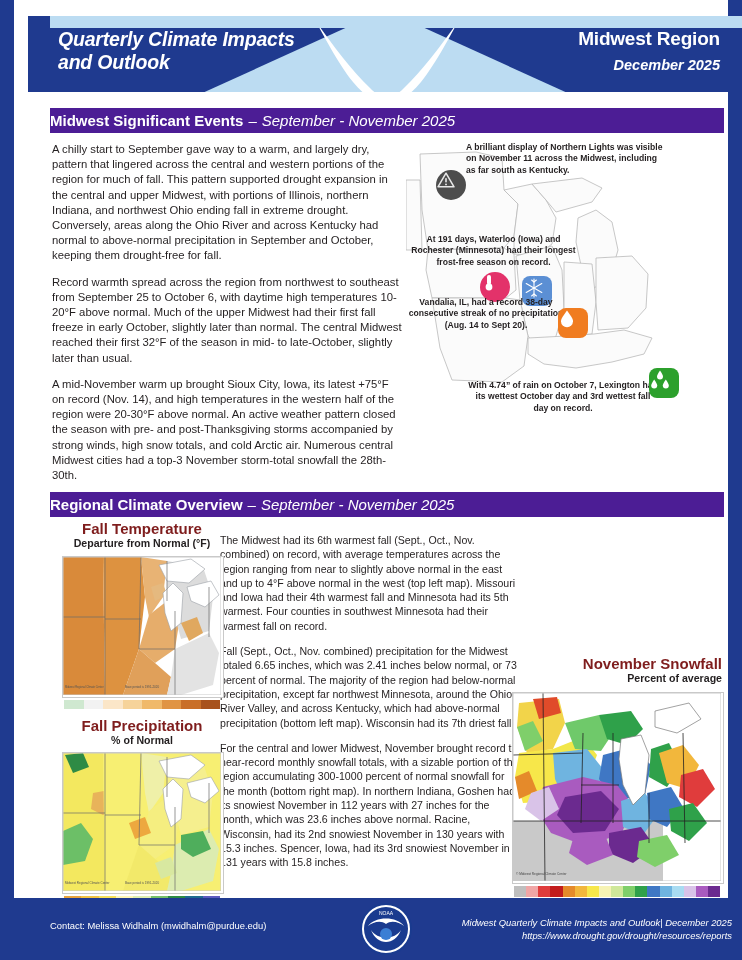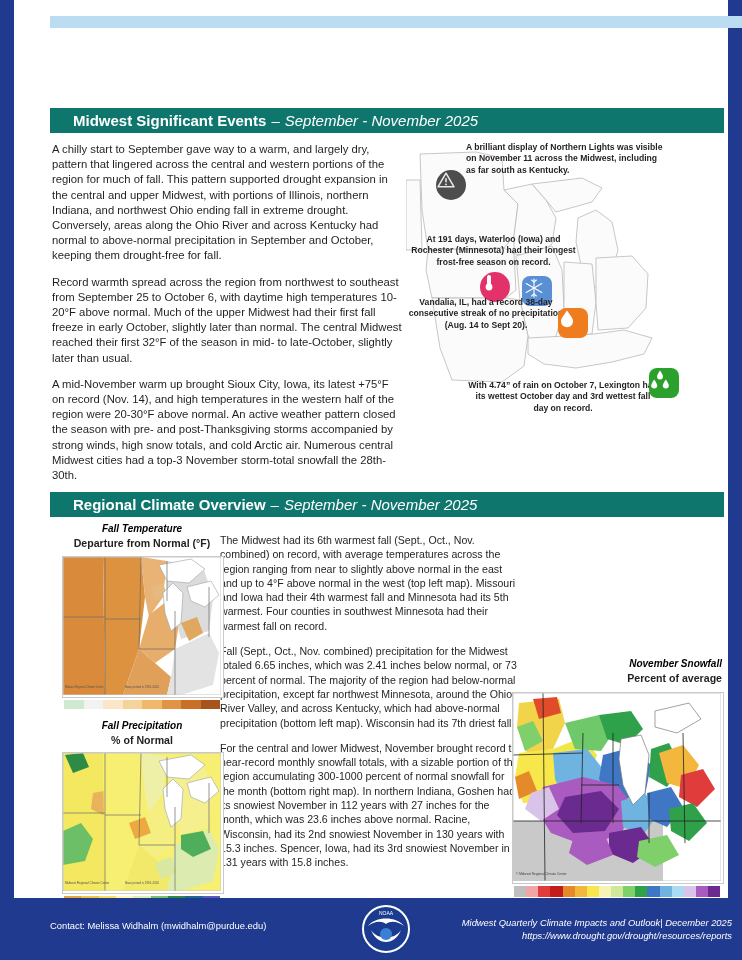--- a/index.html
+++ b/index.html
@@ -36,23 +36,23 @@
     position:absolute;right:22px;top:12px;z-index:4;text-align:right;color:#ffffff;
   }
   .hdr-right .r1{font-size:19px;font-weight:bold;letter-spacing:-0.2px;}
   .hdr-right .r2{font-size:14.5px;font-weight:bold;font-style:italic;margin-top:7px;}
   .hdr-topstrip{
     position:absolute;left:36px;top:16px;width:692px;height:12px;
     background:#bcdcf2;z-index:1;
   }
   
   .sec-bar{
-    position:absolute;left:36px;height:25px;background:#0f766e;
+    position:absolute;left:36px;height:25px;background:#4c1d95;
     color:#ffffff;font-size:15px;font-weight:bold;
-    display:flex;align-items:center;padding-left:23px;box-sizing:border-box;
+    display:flex;align-items:center;padding-left:0;box-sizing:border-box;
     width:674px;
   }
   .sec-bar .em{font-style:italic;font-weight:normal;margin-left:5px;}
   #bar-events{top:108px;}
   #bar-overview{top:492px;}
   
   .evt-text{
     position:absolute;left:38px;top:142px;width:352px;
     font-size:11.3px;line-height:15.2px;text-align:left;color:#231f20;
   }
@@ -72,21 +72,21 @@
   #co-frost{left:0px;top:94px;width:175px;text-align:center;}
   #ic-frost{left:74px;top:132px;background:#e3326a;}
   #co-snow{left:152px;top:104px;width:160px;text-align:center;}
   #ic-snow{left:116px;top:136px;background:#5b8fd4;}
   #co-dry{left:0px;top:157px;width:160px;text-align:center;}
   #ic-dry{left:152px;top:168px;background:#f07c20;}
   #co-rain{left:62px;top:240px;width:190px;text-align:center;}
   #ic-rain{left:243px;top:228px;background:#2ca02c;}
   
   .ov-title{position:absolute;text-align:center;}
-  .ov-title .t1{font-size:10px;font-weight:bold;color:#000000;line-height:16px;font-style:italic;}
+  .ov-title .t1{font-size:15px;font-weight:bold;color:#7f1d1d;line-height:16px;}
   .ov-title .t2{font-size:10.6px;font-weight:bold;color:#231f20;line-height:13px;}
   #tt-temp{left:48px;top:521px;width:160px;}
   #tt-prec{left:48px;top:718px;width:160px;}
   #tt-snow{left:498px;top:656px;width:210px;text-align:right;}
   .ov-text{
     position:absolute;left:206px;top:533px;width:300px;
     font-size:10.6px;line-height:14.3px;color:#231f20;
   }
   .ov-text p{margin:0 0 11px 0;}
   .mapbox{position:absolute;border:1px solid #c9c9c9;background:#ffffff;overflow:hidden;}
@@ -118,20 +118,37 @@
   .noaa{
     position:absolute;left:345px;top:4px;width:54px;height:54px;
   }
 </style>
 </head>
 <body>
 
 <div class="page">
 
   <div class="hdr-topstrip"></div>
+  <div class="header">
+    <svg class="hdr-mtn" viewBox="0 0 440 110">
+      <polygon points="220,4 440,104 0,104" fill="#bcdcf2"></polygon>
+      <path d="M150,14 C168,40 188,66 205,82 C212,89 218,92 222,92 C226,92 232,89 239,82 C256,66 276,40 294,14
+               C286,28 272,56 256,76 C246,88 234,98 222,98 C210,98 198,88 188,76 C172,56 158,28 150,14 Z" fill="#ffffff"></path>
+      <ellipse cx="152" cy="13" rx="13" ry="8" fill="#ffffff" transform="rotate(-14 152 13)"></ellipse>
+      <ellipse cx="292" cy="13" rx="13" ry="8" fill="#ffffff" transform="rotate(14 292 13)"></ellipse>
+    </svg>
+    <div class="hdr-left">
+      <div>Quarterly Climate Impacts</div>
+      <div>and Outlook</div>
+    </div>
+    <div class="hdr-right">
+      <div class="r1">Midwest Region</div>
+      <div class="r2">December 2025</div>
+    </div>
+  </div>
 
   <div class="sec-bar" id="bar-events">
     <span>Midwest Significant Events</span>
     <span class="em">–</span>
     <span class="em">September - November 2025</span>
   </div>
 
   <div class="evt-text">
     <p>A chilly start to September gave way to a warm, and largely dry, pattern that lingered across the central and western portions of the region for much of fall. This pattern supported drought expansion in the central and upper Midwest, with portions of Illinois, northern Indiana, and northwest Ohio ending fall in extreme drought. Conversely, areas along the Ohio River and across Kentucky had normal to above-normal precipitation in September and October, keeping them drought-free for fall.</p>
     <p>Record warmth spread across the region from northwest to southeast from September 25 to October 6, with daytime high temperatures 10-20°F above normal. Much of the upper Midwest had their first fall freeze in early October, slightly later than normal. The central Midwest reached their first 32°F of the season in mid- to late-October, slightly later than usual.</p>

